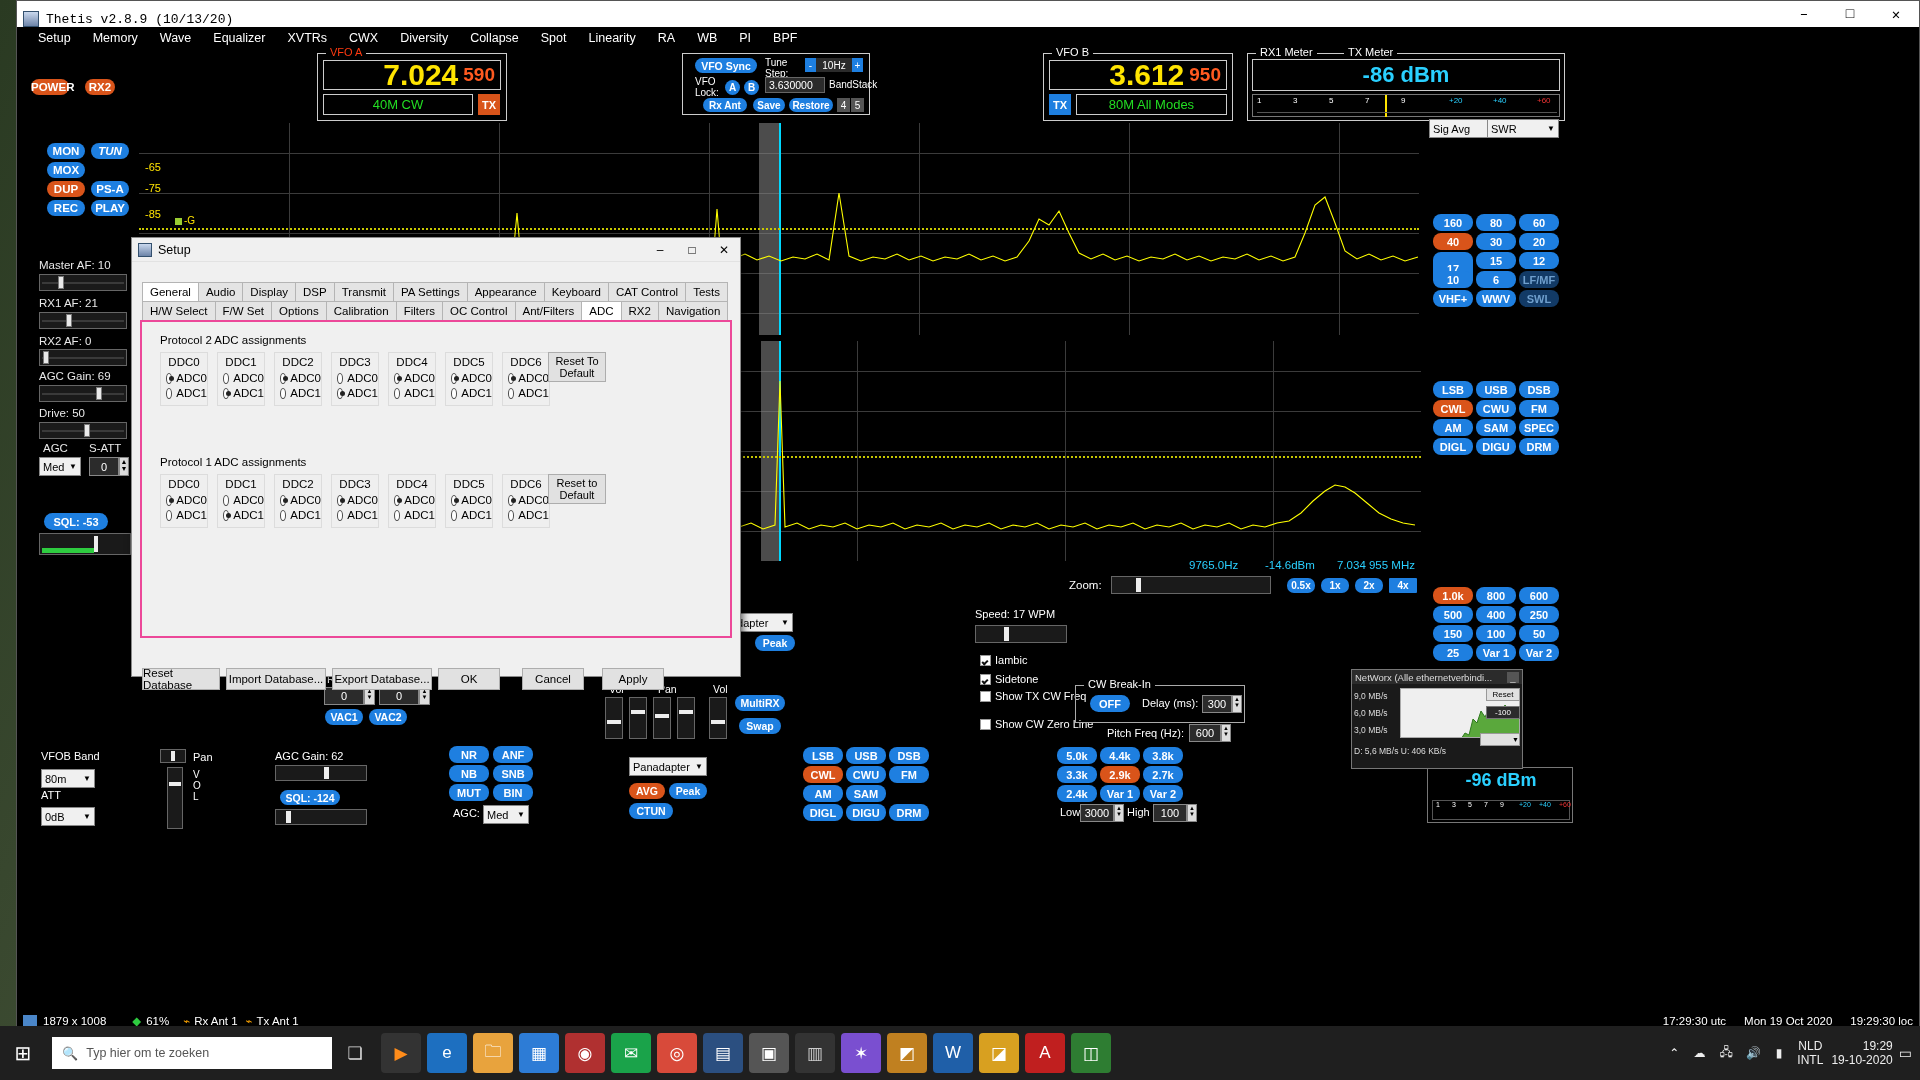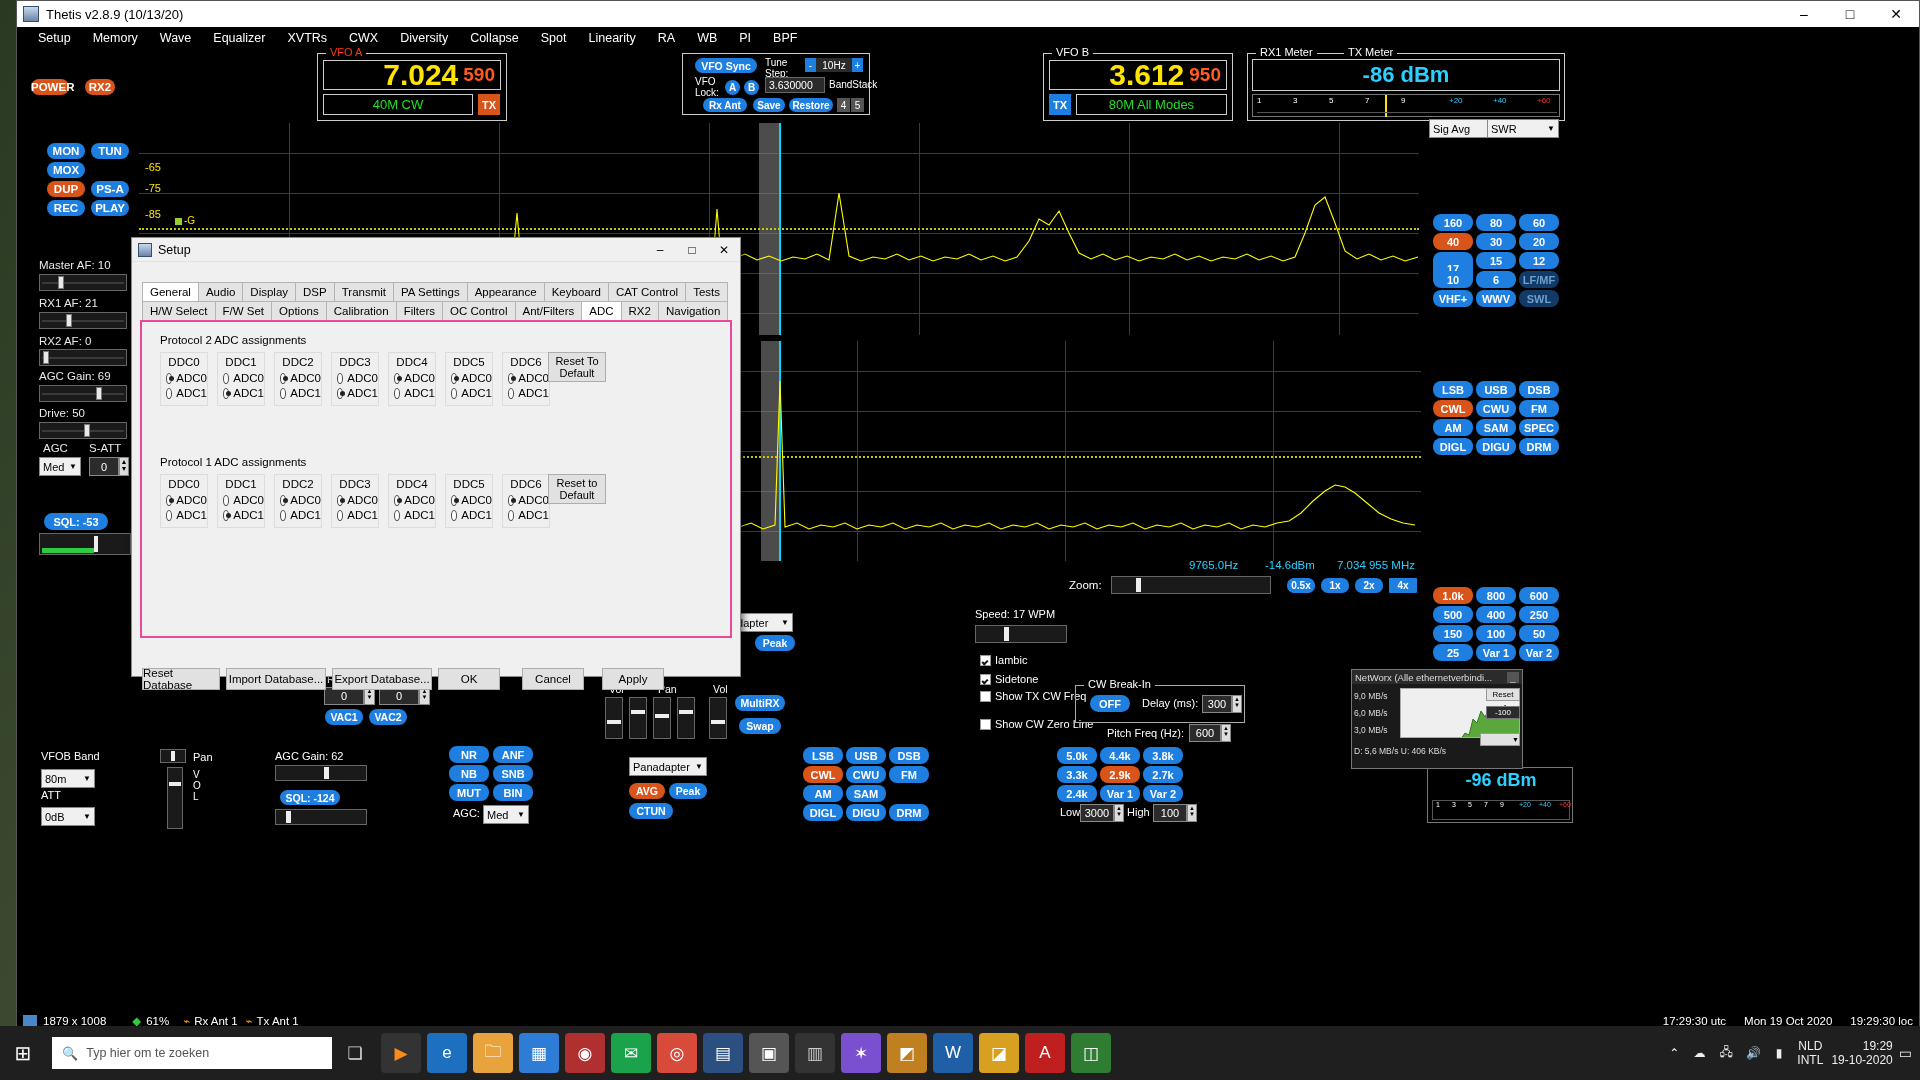--- a/index.html
+++ b/index.html
@@ -5,22 +5,22 @@
   * { box-sizing: border-box; margin:0; padding:0; }
   html,body { width:1920px; height:1080px; overflow:hidden; background:#000; }
   body { font-family:"Liberation Sans", sans-serif; font-size:12px; color:#fff; position:relative; }
 
   
   #desktop { position:absolute; inset:0; background:linear-gradient(120deg,#2a3a22,#46543a 40%,#243018); }
 
   
   #app { position:absolute; left:16px; top:0; width:1904px; height:1032px; background:#000;
          border:1px solid #555; }
-  #titlebar { height:26px; background:#fff; color:#000; display:flex; align-items:center;
-              font-size:13px; padding-left:6px; }
+  #titlebar { height:26px; background:#fff; color:#000; display:flex; align-items:flex-end;
+              font-size:13px; padding-left:6px;font-family:Liberation Mono, monospace; }
   #titlebar .ico { width:16px;height:16px;margin-right:7px;background:linear-gradient(#c9d8ee,#6d84a8);
                    border:1px solid #33506e; }
   #titlebar .winbtns { margin-left:auto; display:flex; }
   #titlebar .winbtns div { width:46px;height:26px;display:flex;align-items:center;justify-content:center;
                            font-size:14px; color:#000; }
 
   #menubar { height:22px; background:#000; display:flex; align-items:center; gap:0px;
              padding-left:10px; font-size:12.5px; }
   #menubar span { padding:2px 11px; color:#fff; }
 
@@ -144,21 +144,21 @@
     <span>RA</span>
     <span>WB</span>
     <span>PI</span>
     <span>BPF</span>
   </div>
 
   <div style="position:absolute;left:14px;top:78px;" class="orangebtn">POWER</div>
   <div style="position:absolute;left:68px;top:78px;width:30px;" class="orangebtn">RX2</div>
 
   <div style="position:absolute;left:30px;top:142px;" class="bluebtn">MON</div>
-  <div style="position:absolute;left:74px;top:142px;" class="bluebtn">TUN</div>
+  <div style="position:absolute;left:74px;top:142px;font-style:italic;" class="bluebtn">TUN</div>
   <div style="position:absolute;left:30px;top:161px;" class="bluebtn">MOX</div>
   <div style="position:absolute;left:30px;top:180px;" class="orangebtn">DUP</div>
   <div style="position:absolute;left:74px;top:180px;" class="bluebtn">PS-A</div>
   <div style="position:absolute;left:30px;top:199px;" class="bluebtn">REC</div>
   <div style="position:absolute;left:74px;top:199px;" class="bluebtn">PLAY</div>
 
   <div style="position:absolute;left:22px;top:258px;" class="slabel">Master AF:  10</div>
   <div style="position:absolute;left:22px;top:273px;" class="slider">
     <i style="left:18px"></i>
     </div>

